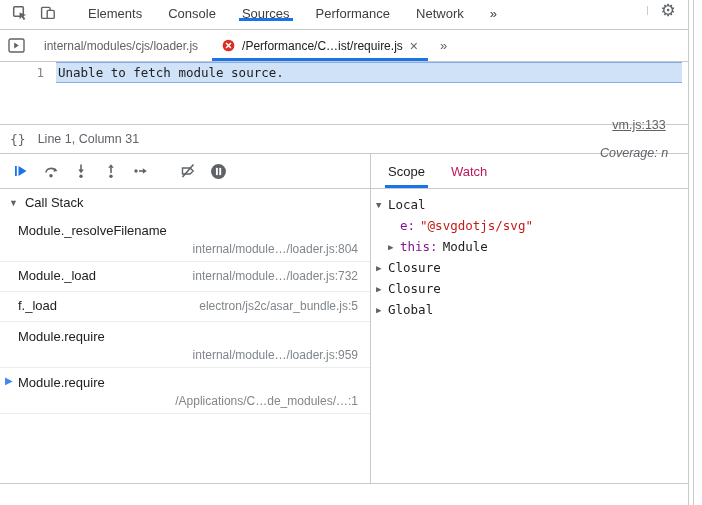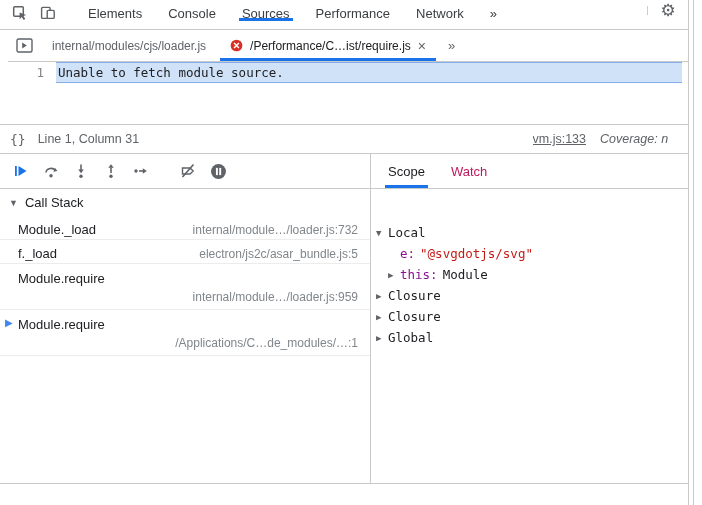--- a/index.html
+++ b/index.html
@@ -11,57 +11,57 @@
   
   .top-toolbar { height:30px; border-bottom:1px solid #c9c9c9; display:flex; align-items:flex-end; padding:8px 6px; }
   .tool-icon { width:28px; display:flex; align-items:center; justify-content:center; color:#5f6368; cursor:pointer; }
   .vsep { width:1px; background:#ccc; margin:6px 6px; }
   .main-tab { padding:0 13px; font-size:13px; color:#3c4043; display:flex; align-items:center; position:relative; cursor:pointer; white-space:nowrap; }
   .main-tab.active::after { content:""; position:absolute; left:10px; right:10px; bottom:0; height:3px; background:#1a73e8; }
   .toolbar-right { margin-left:auto; display:flex; align-items:stretch; }
   .gear { font-size:17px; }
 
   
-  .file-bar { height:32px; border-bottom:1px solid #c9c9c9; display:flex; align-items:stretch;margin-left:8px; }
+  .file-bar { height:32px; border-bottom:1px solid #c9c9c9; display:flex; align-items:stretch; }
   .nav-toggle { width:32px; display:flex; align-items:center; justify-content:center; color:#5f6368; cursor:pointer; }
   .file-tab { display:flex; align-items:center; gap:7px; padding:0 12px; font-size:12px; color:#5f6368; position:relative; cursor:pointer; white-space:nowrap; }
   .file-tab.active { color:#202124; }
   .file-tab.active::after { content:""; position:absolute; left:2px; right:2px; bottom:0; height:3px; background:#1a73e8; }
   .close-x { color:#5f6368; font-size:14px; line-height:1; cursor:pointer; }
   .overflow-chevrons { display:flex; align-items:center; padding:0 10px; color:#5f6368; font-size:13px; cursor:pointer; }
 
   
   .editor { height:62px; font-family:"DejaVu Sans Mono", monospace; }
   .code-line { display:flex; height:21px; }
   .gutter { width:56px; text-align:right; padding-right:12px; color:#80868b; font-size:12.5px; line-height:21px; }
   .code-text { flex:1; margin-right:6px; background:#cfe2f8; border-top:1px solid #84aee9; border-bottom:1px solid #84aee9; font-size:12.5px; line-height:19px; color:#202124; padding-left:2px; white-space:pre; }
 
   
   .status-bar { height:30px; border-top:1px solid #c9c9c9; border-bottom:1px solid #c9c9c9; display:flex; align-items:center; padding:0 10px; gap:12px; font-size:12.5px; color:#5f6368; }
   .brace-icon { font-family:"DejaVu Sans Mono", monospace; font-size:13px; color:#5f6368; }
-  .status-right { margin-left:auto; display:flex; gap:14px; align-items:center; white-space:nowrap; overflow:hidden; }
+  .status-right { margin-left:auto; display:flex; gap:14px; align-items:center; white-space:nowrap; overflow:hidden;flex-direction:column; }
   .status-link { text-decoration:underline; cursor:pointer; color:#5f6368; }
   .coverage-label { width:78px; overflow:hidden;font-style:italic; }
 
   
   .debugger { display:flex; height:330px; border-bottom:1px solid #c9c9c9; }
   .left-col { width:371px; border-right:1px solid #c9c9c9; display:flex; flex-direction:column; }
-  .right-col { flex:1; display:flex; flex-direction:column;gap:28px; }
+  .right-col { flex:1; display:flex; flex-direction:column; }
 
   .debug-toolbar { height:35px; border-bottom:1px solid #c9c9c9; display:flex; align-items:center; padding:0 8px; gap:4px; flex:0 0 auto; }
   .dbg-icon { width:26px; height:26px; display:flex; align-items:center; justify-content:center; cursor:pointer; }
 
   .cs-header { height:27px; display:flex; align-items:center; gap:7px; padding:0 9px; font-size:13px; color:#202124; cursor:pointer; }
   .tri { font-size:9px; color:#5f6368; }
   .frames { overflow:hidden; }
   .frame { border-bottom:1px solid #ececec; padding:5px 12px 5px 18px; position:relative; cursor:pointer; }
   .frame .name { font-size:13px; color:#202124; }
   .frame .loc { font-size:12px; color:#80868b; }
   .frame.two .loc { display:block; text-align:right; margin-top:3px; }
-  .frame.single { display:flex; justify-content:space-between; align-items:center; padding-top:6px; padding-bottom:2px; }
+  .frame.single { display:flex; justify-content:space-between; align-items:center; padding-top:6px; padding-bottom:8px; }
   .frame .arrow { position:absolute; left:5px; top:7px; color:#4285f4; font-size:10px; }
 
   .scope-header { height:35px; border-bottom:1px solid #c9c9c9; display:flex; align-items:stretch; padding:0 4px; flex:0 0 auto; }
   .scope-tab { padding:0 13px; font-size:13px; color:#be185d; display:flex; align-items:center; position:relative; cursor:pointer; }
   .scope-tab.active { color:#202124; }
   .scope-tab.active::after { content:""; position:absolute; left:10px; right:10px; bottom:0; height:3px; background:#1a73e8; }
 
   .scope-body { font-family:"DejaVu Sans Mono", monospace; font-size:12.5px; padding-top:5px; color:#202124; }
   .scope-row { display:flex; align-items:center; height:21px; padding-left:5px; cursor:pointer; }
   .scope-row.indent { padding-left:17px; }
@@ -195,20 +195,24 @@
             </svg>
           </div>
         </div>
 
         <div class="cs-header">
           <span class="tri">▼</span>
           <span>Call Stack</span>
         </div>
 
         <div class="frames">
+          <div class="frame two">
+            <span class="name">Module._resolveFilename</span>
+            <span class="loc">internal/module…/loader.js:804</span>
+          </div>
           <div class="frame single">
             <span class="name">Module._load</span>
             <span class="loc">internal/module…/loader.js:732</span>
           </div>
           <div class="frame single">
             <span class="name">f._load</span>
             <span class="loc">electron/js2c/asar_bundle.js:5</span>
           </div>
           <div class="frame two">
             <span class="name">Module.require</span>

